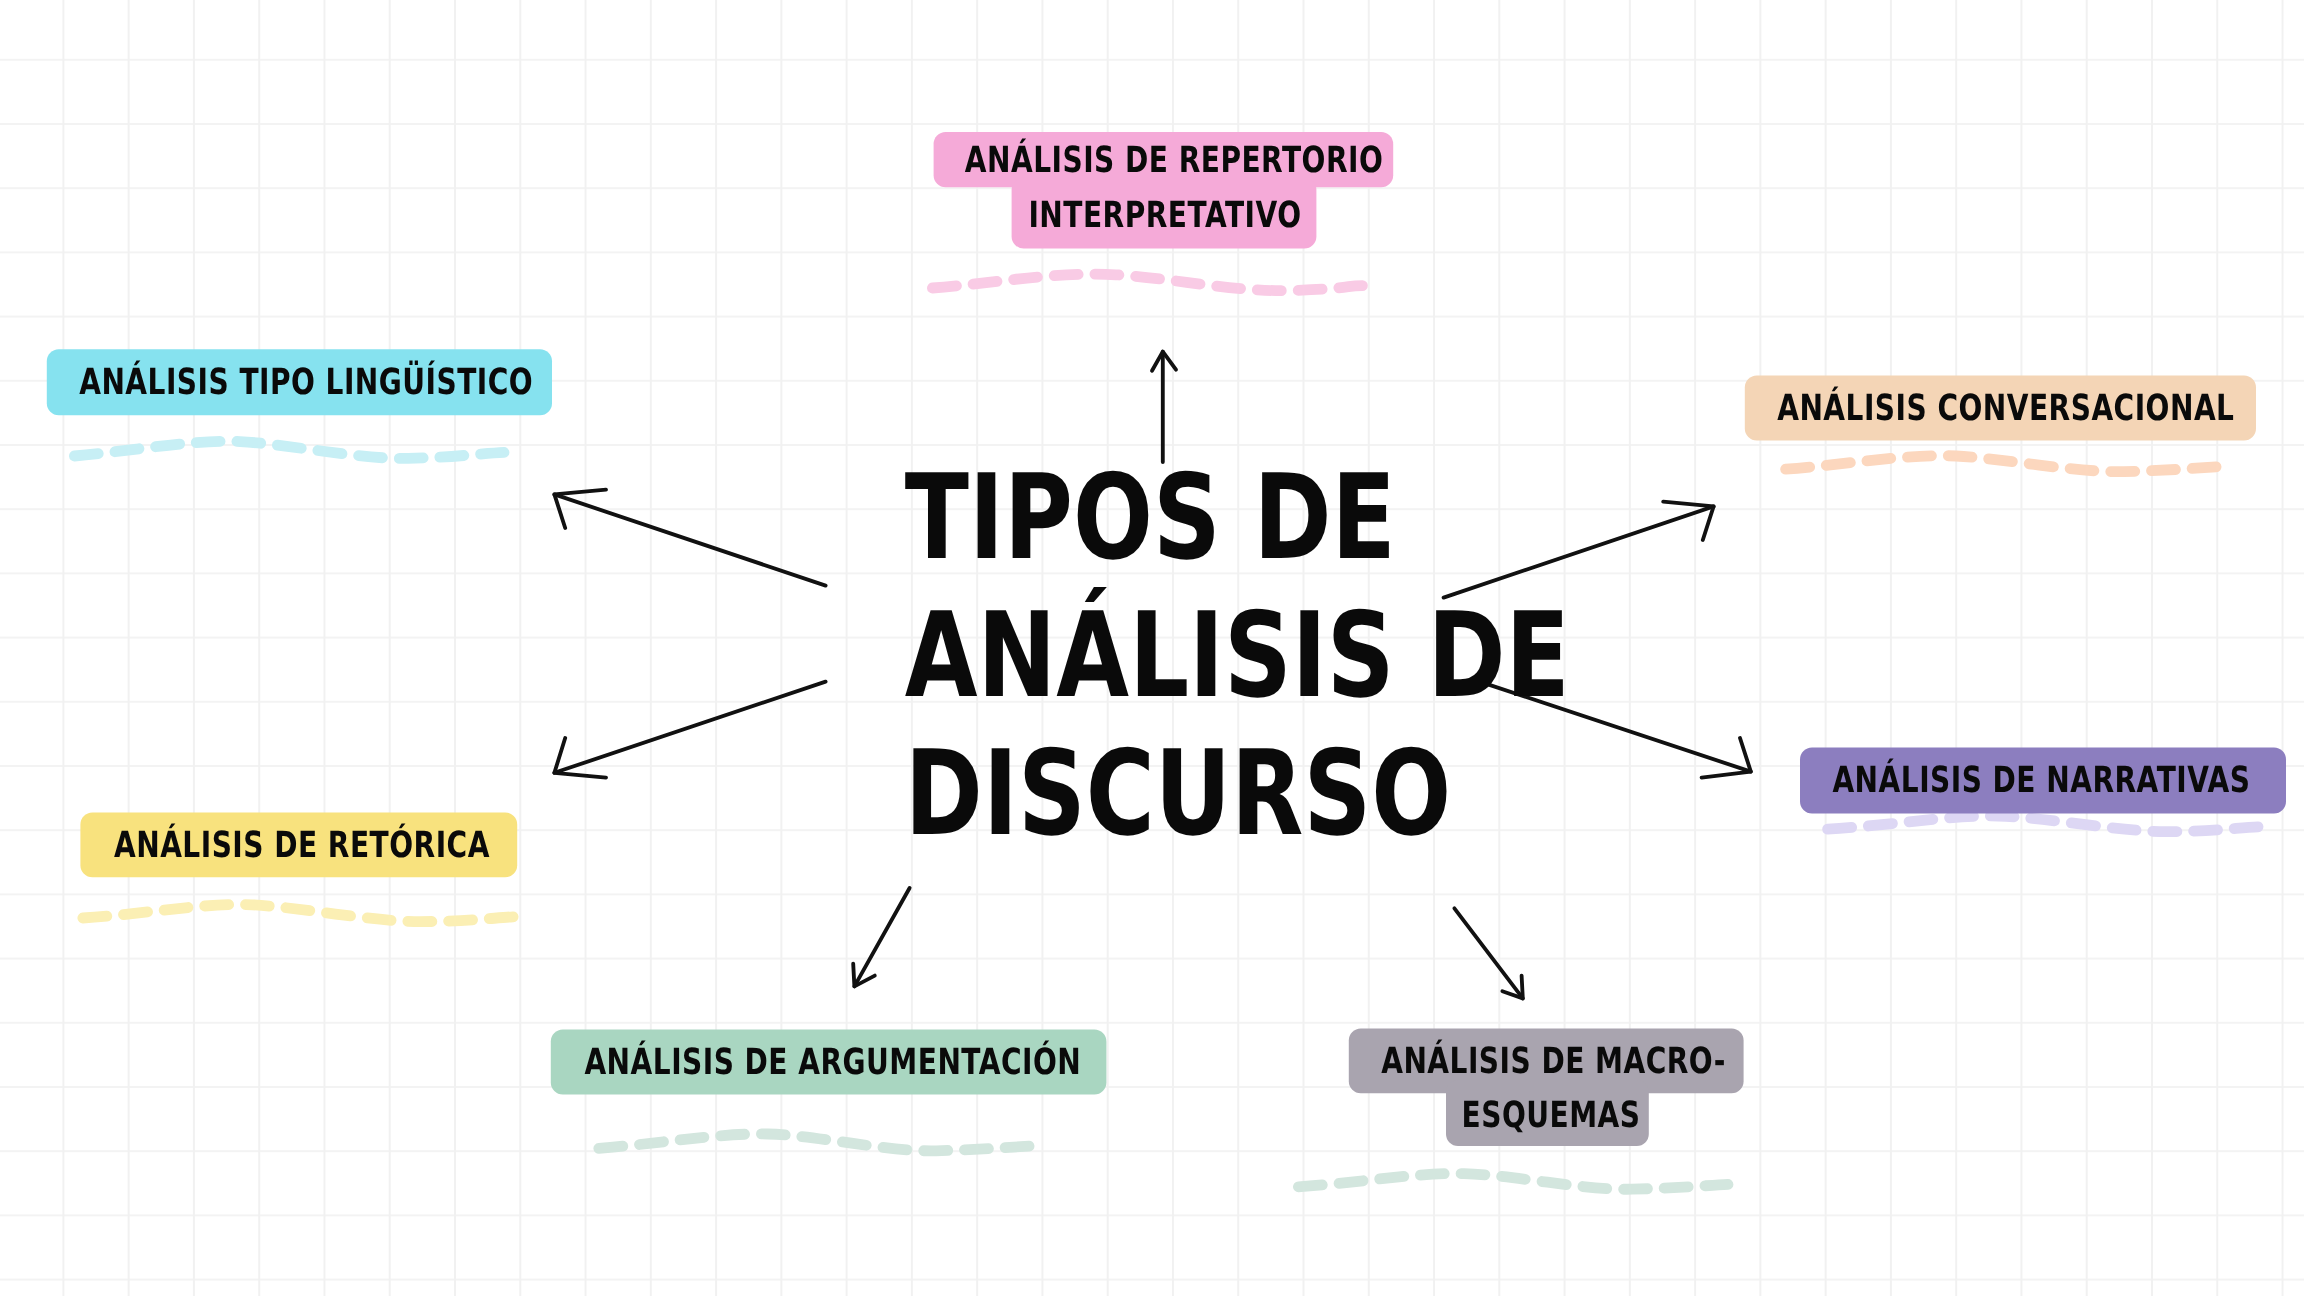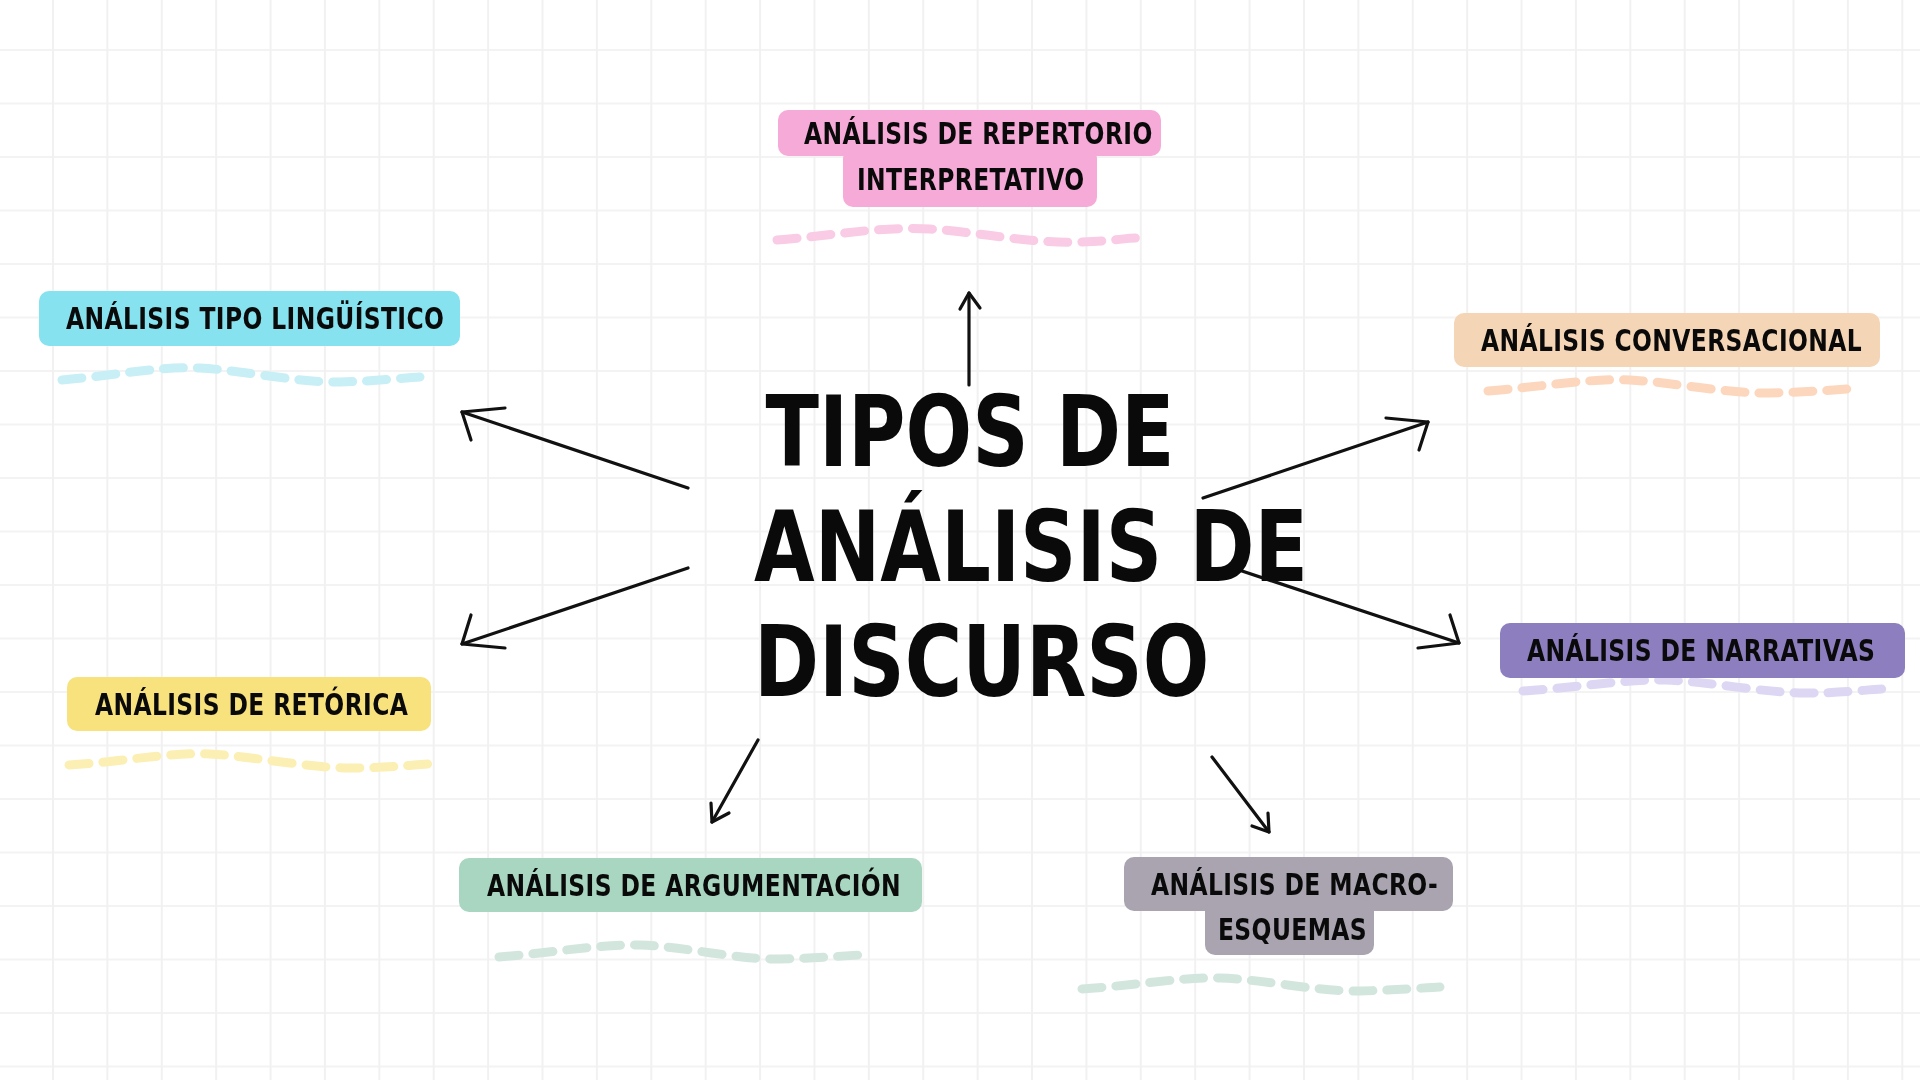--- a/index.html
+++ b/index.html
@@ -25,21 +25,20 @@
     text-transform: uppercase;
     white-space: nowrap;
     display: flex; align-items: center; justify-content: center;
     transform: scaleX(0.78);
     transform-origin: left center;
   }
   .pill .txt { display: block; }
   .box-line { position: absolute; border-radius: 10px; }
   .title {
     position: absolute; left: 700px; top: 375px; width: 540px;
-    text-align: center;
     font-family: "DejaVu Sans", sans-serif;
     font-weight: bold; color: #0a0a0a;
     font-size: 98px; line-height: 115px;
     text-transform: uppercase;
   }
   .title .line { display: block; transform: scaleX(0.8); transform-origin: center; white-space: nowrap; }
   svg { position: absolute; left: 0; top: 0; }
 </style>
 </head>
 <body>

